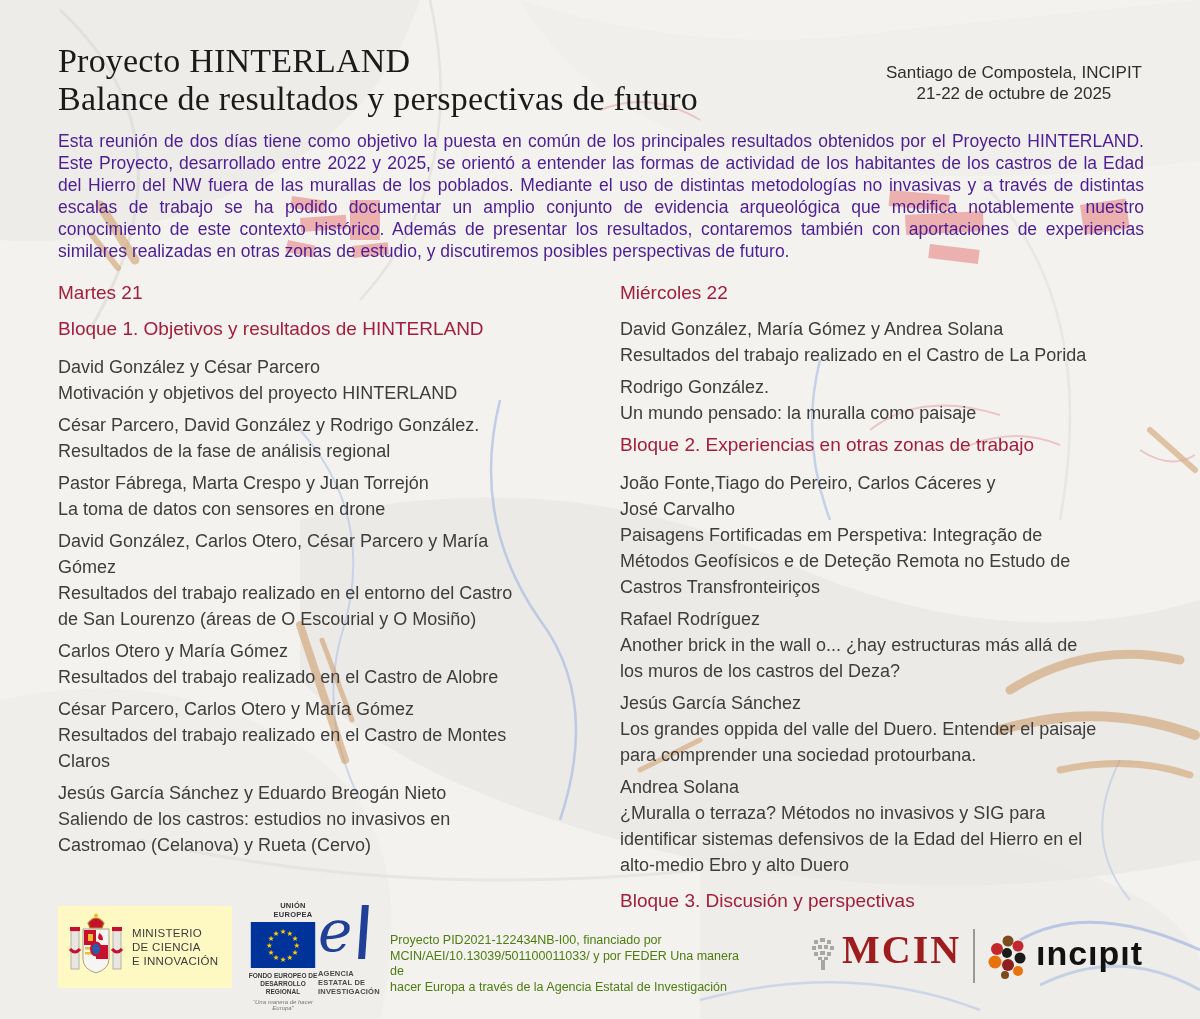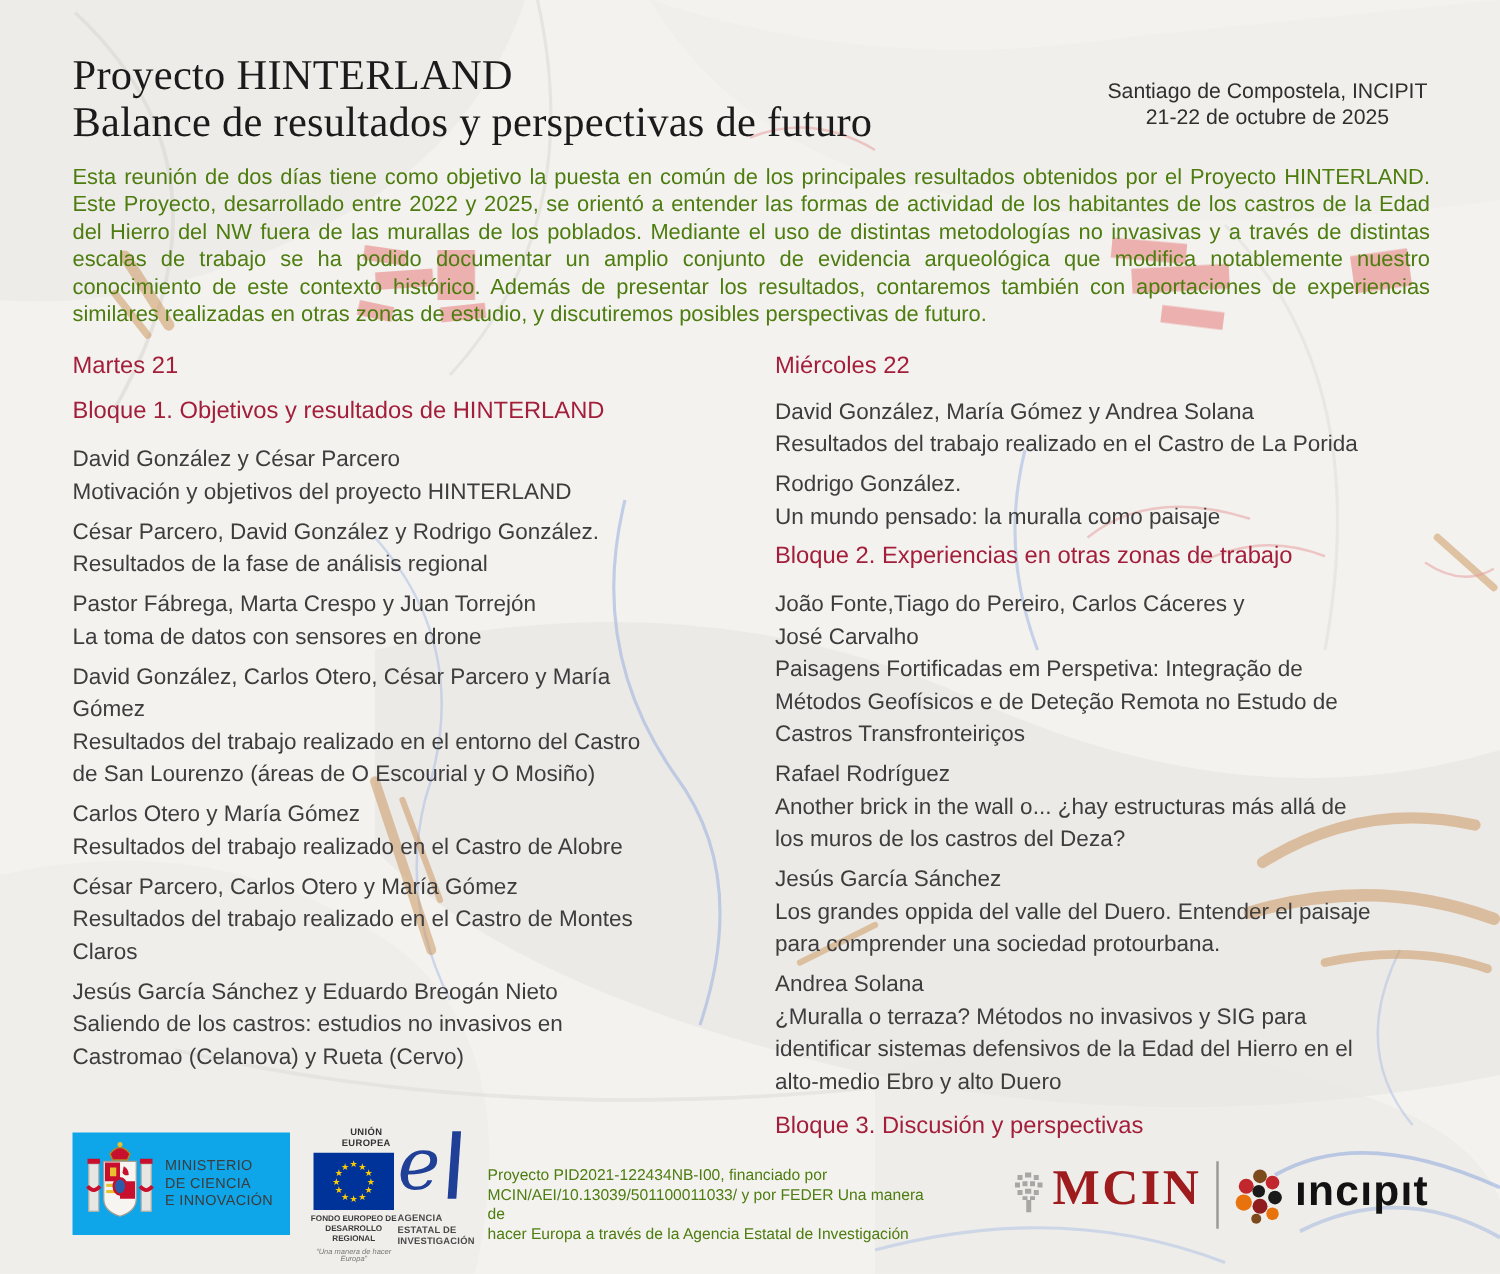--- a/index.html
+++ b/index.html
@@ -16,36 +16,36 @@
     font-family:"Liberation Serif",serif;
     font-size:34px;line-height:38px;color:#1b1b1b;letter-spacing:.2px;
   }
   .event-info{
     position:absolute;right:58px;top:62px;text-align:center;
     font-size:17px;line-height:21px;color:#2f2f2f;
   }
   
   .intro{
     position:absolute;left:58px;top:130px;width:1086px;
-    font-size:17.5px;line-height:22px;color:#4d7c0f;
+    font-size:17.5px;line-height:22px;color:#4c1d95;
     text-align:justify;
   }
   
   .col{position:absolute;top:267px;font-size:18px;line-height:26px;color:#3d3d3d;}
   .col-left{left:58px;width:560px;}
   .col-right{left:620px;width:560px;}
   .day-header{color:#a31e3a;margin:13px 0 10px 0;font-size:19px;line-height:26px;}
   .block-header{color:#a31e3a;margin:0 0 12px 0;font-size:19px;line-height:26px;}
   .session{margin:0 0 6px 0;white-space:pre-line;}
   .session .speakers{display:block;}
   .session .talk{display:block;}
   
   .ministry{
     position:absolute;left:58px;top:906px;width:174px;height:82px;
-    background:#0ea5e9;
+    background:#fef9c3;
   }
   .ministry .coa{position:absolute;left:10px;top:7px;}
   .ministry .mtext{
     position:absolute;left:74px;top:20px;
     font-size:11.5px;line-height:14px;color:#3c3c3c;letter-spacing:.3px;
   }
   .eu{
     position:absolute;left:245px;top:901px;width:76px;text-align:center;
   }
   .eu .eu-header{font-size:7.5px;font-weight:bold;color:#333;letter-spacing:.3px;margin-bottom:3px;margin-left:20px;}

